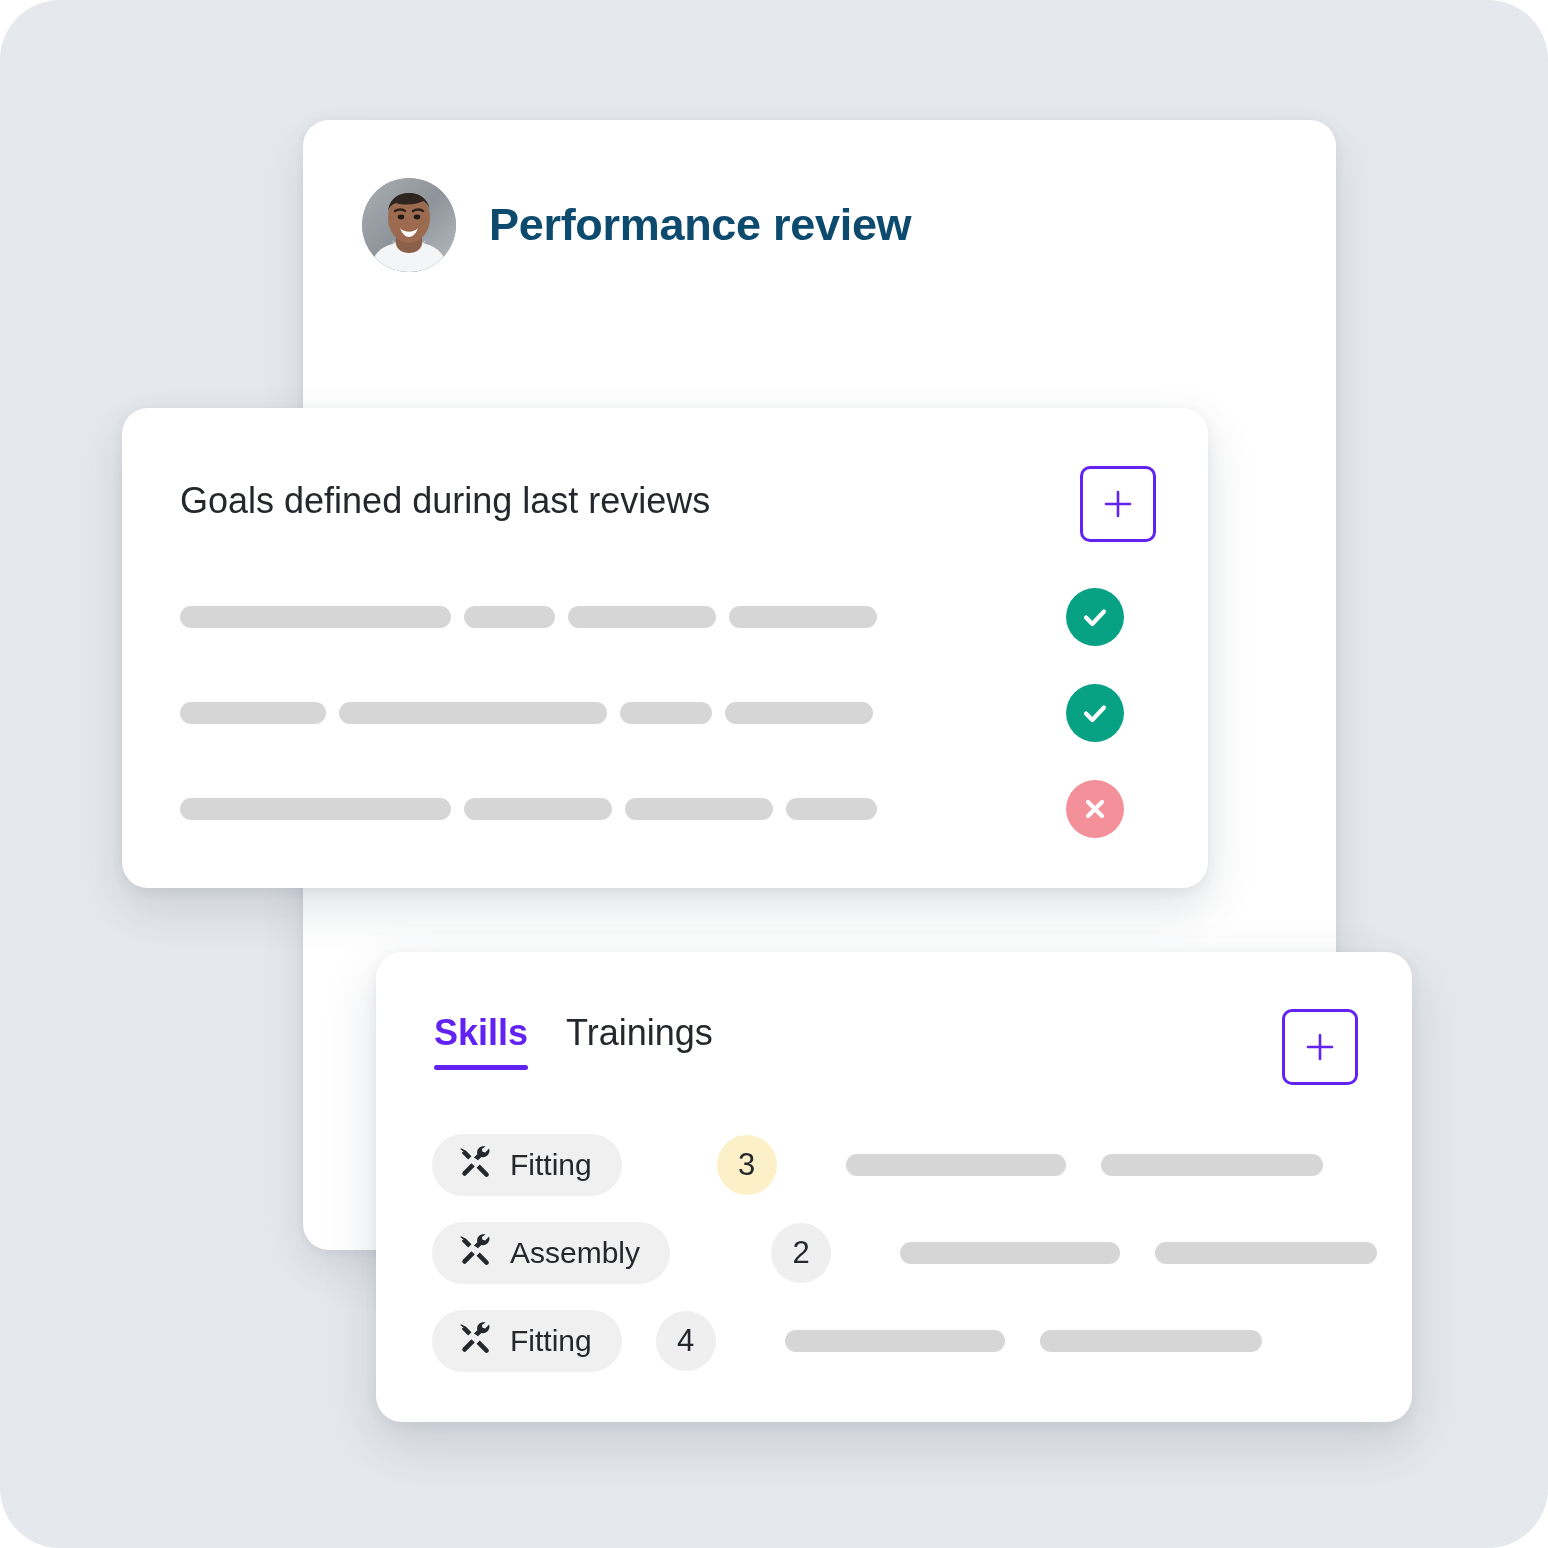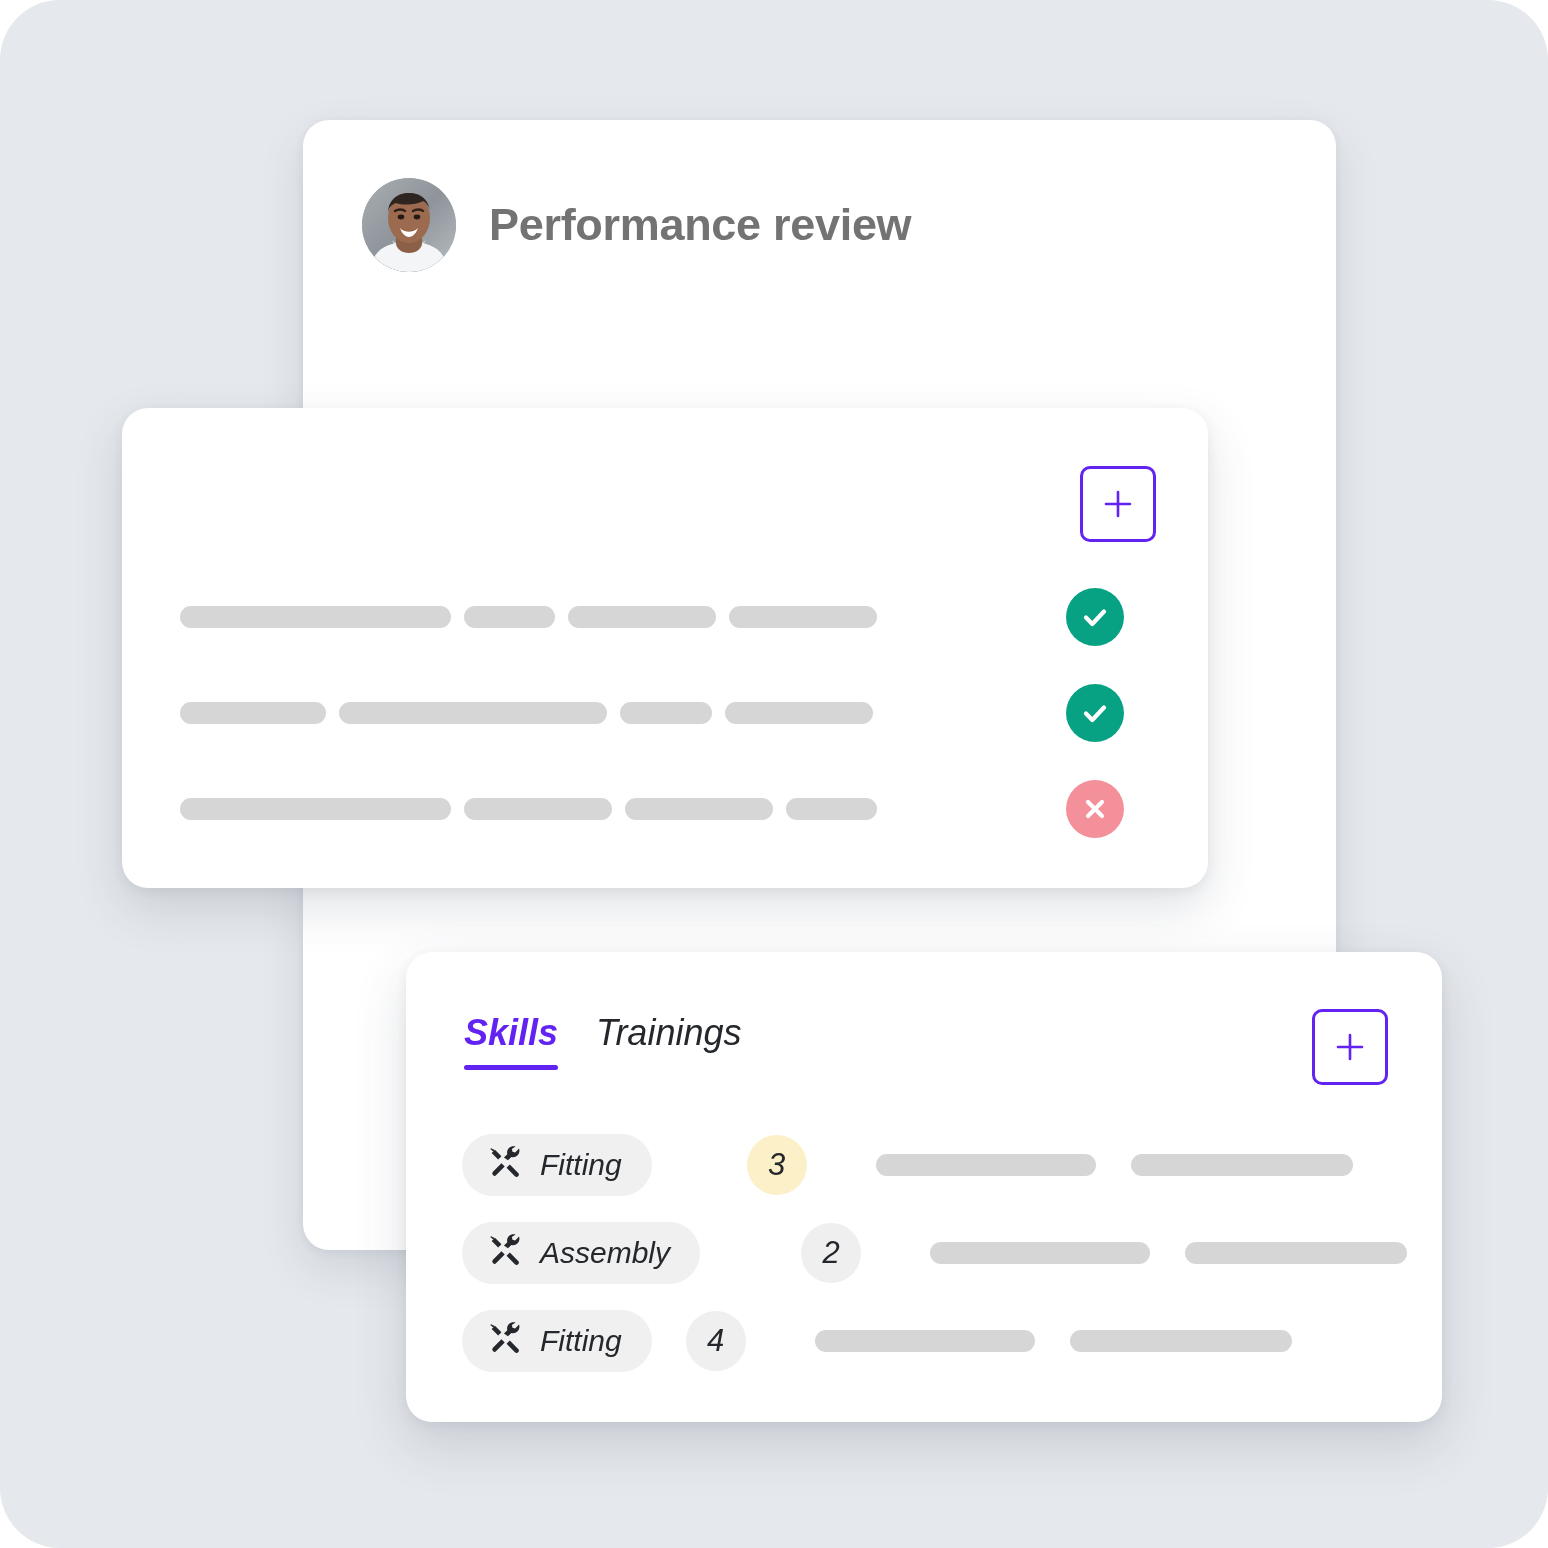--- a/index.html
+++ b/index.html
@@ -63,21 +63,21 @@
     overflow: hidden;
     flex: 0 0 auto;
     background: #9aa0a6;
     position: relative;
   }
   .avatar svg { display: block; width: 94px; height: 94px; }
 
   .perf-title {
     font-size: 45px;
     font-weight: bold;
-    color: #737373;
+    color: #0c4a6e;
     letter-spacing: -0.3px;
     white-space: nowrap;
   }
 
   
   .tabs {
     position: absolute;
     display: flex;
     align-items: flex-end;
   }
@@ -172,28 +172,27 @@
     justify-content: center;
     margin-left: auto;
     margin-right: 26px;
   }
   .status.ok  { background: #07a183; }
   .status.bad { background: #f4909a; }
   .status svg { display: block; }
 
   
   #skills-card {
-    left: 406px;
+    left: 376px;
     top: 952px;
     width: 1036px;
     height: 470px;
     box-shadow: 0 22px 52px rgba(60, 72, 95, 0.17),
                 0 3px 12px rgba(60, 72, 95, 0.08);
     z-index: 3;
-    font-style: italic;
   }
   #skills-tabs {
     left: 58px;
     top: 60px;
     gap: 38px;
   }
   .tab-strong {
     font-size: 36px;
     color: #24272b;
   }
@@ -288,20 +287,21 @@
 
     <div class="tabs" id="perf-tabs">
       <div class="tab active">Introduction</div>
       <div class="tab">Review</div>
       <div class="tab">Validation</div>
     </div>
   </div>
 
   <div class="card" id="goals-card">
 
+    <div class="card-title">Goals defined during last reviews</div>
 
     <div class="plus-btn" id="goals-plus">
       <span>
         <svg width="34" height="34" viewBox="0 0 34 34" xmlns="http://www.w3.org/2000/svg" aria-hidden="true">
           <path d="M17 5 V29 M5 17 H29" stroke="#6223f2" stroke-width="2.6" stroke-linecap="round"></path>
         </svg>
       </span>
     </div>
 
     <div class="goal-row" style="top:180px;">

